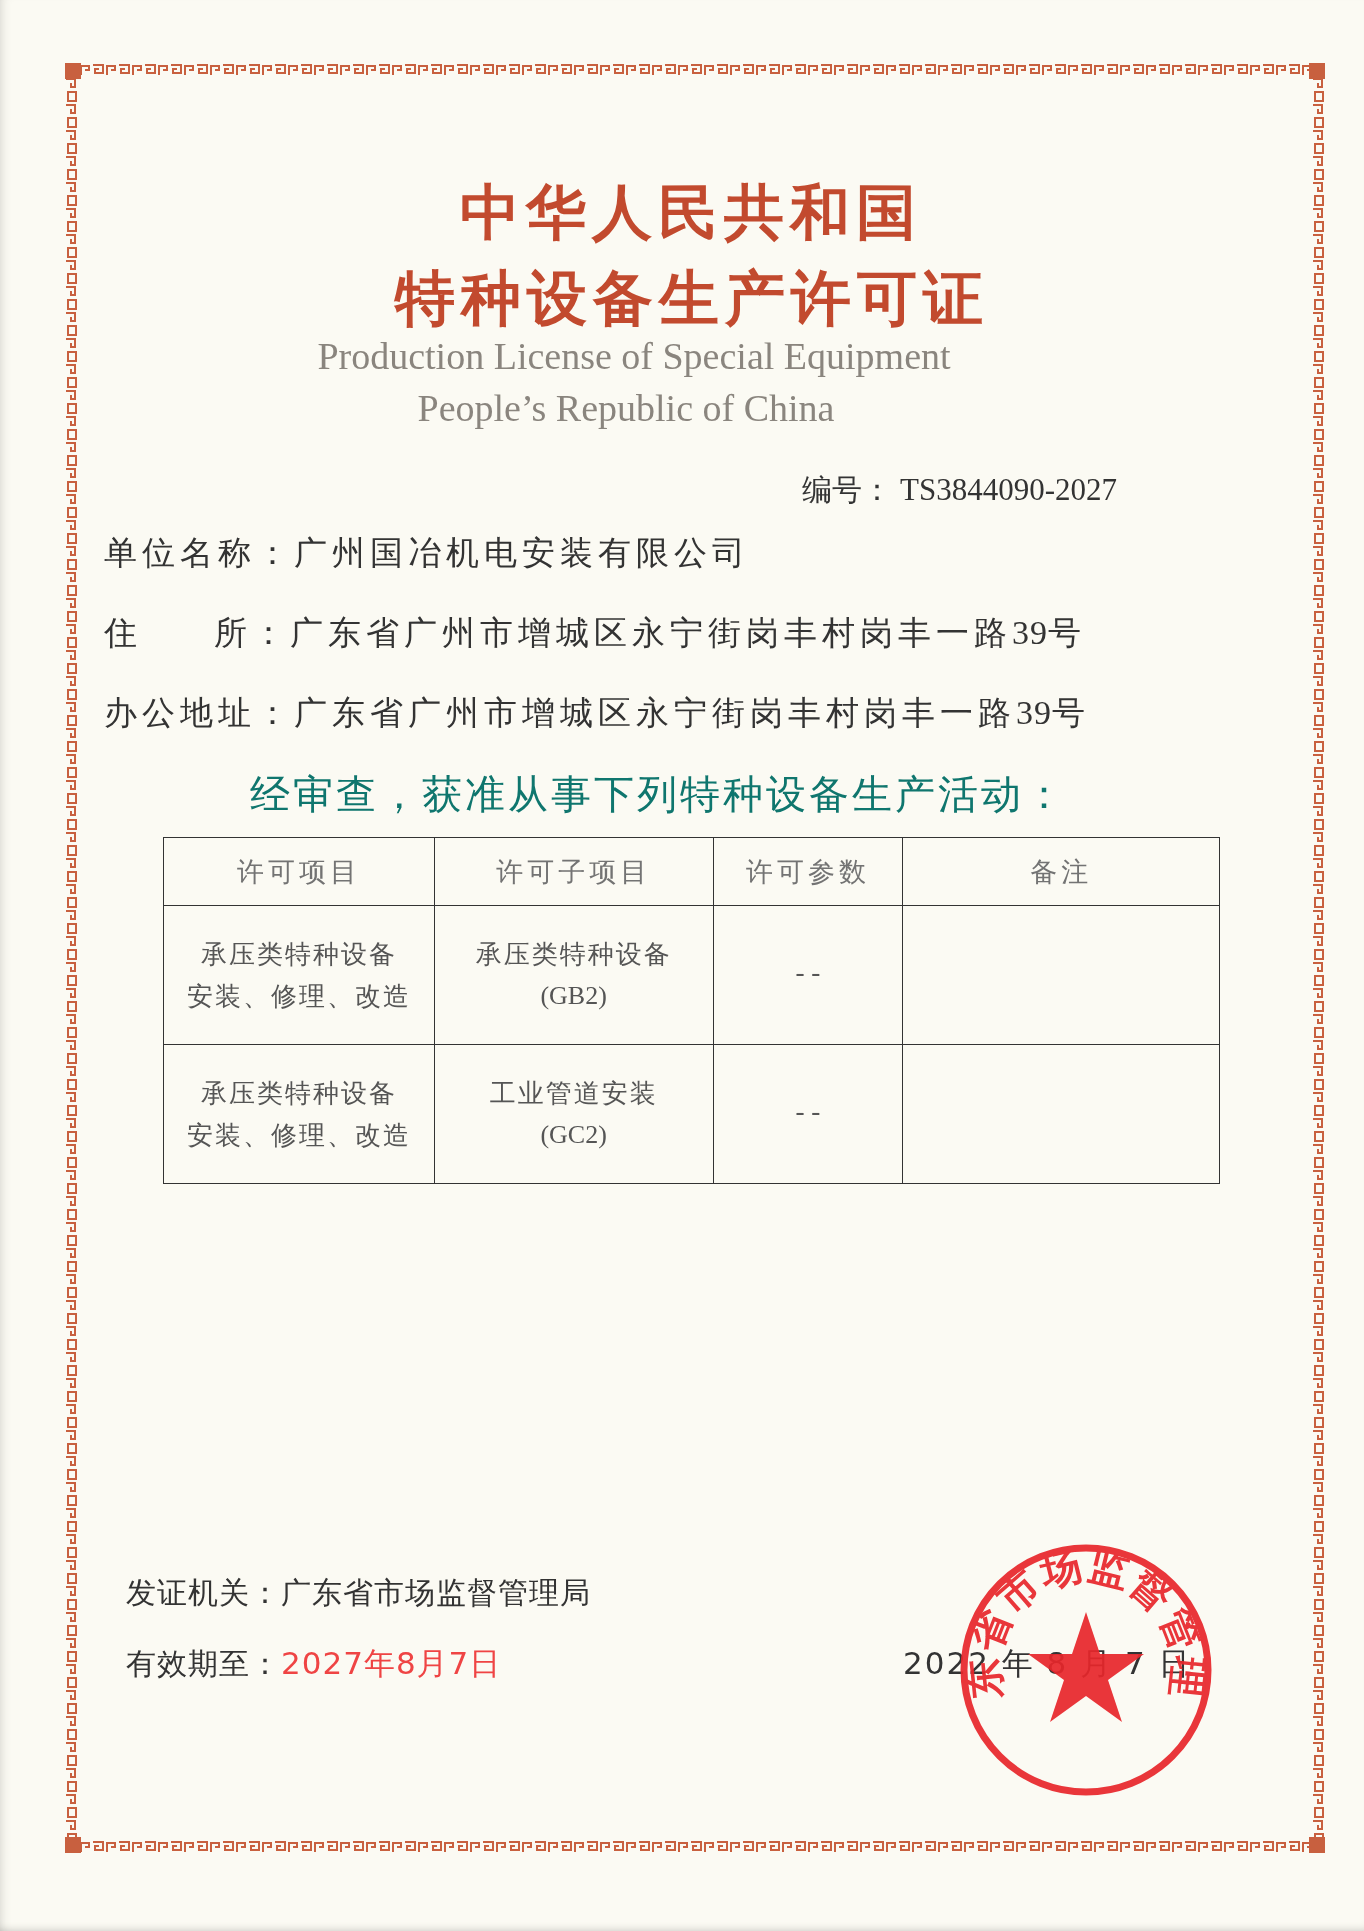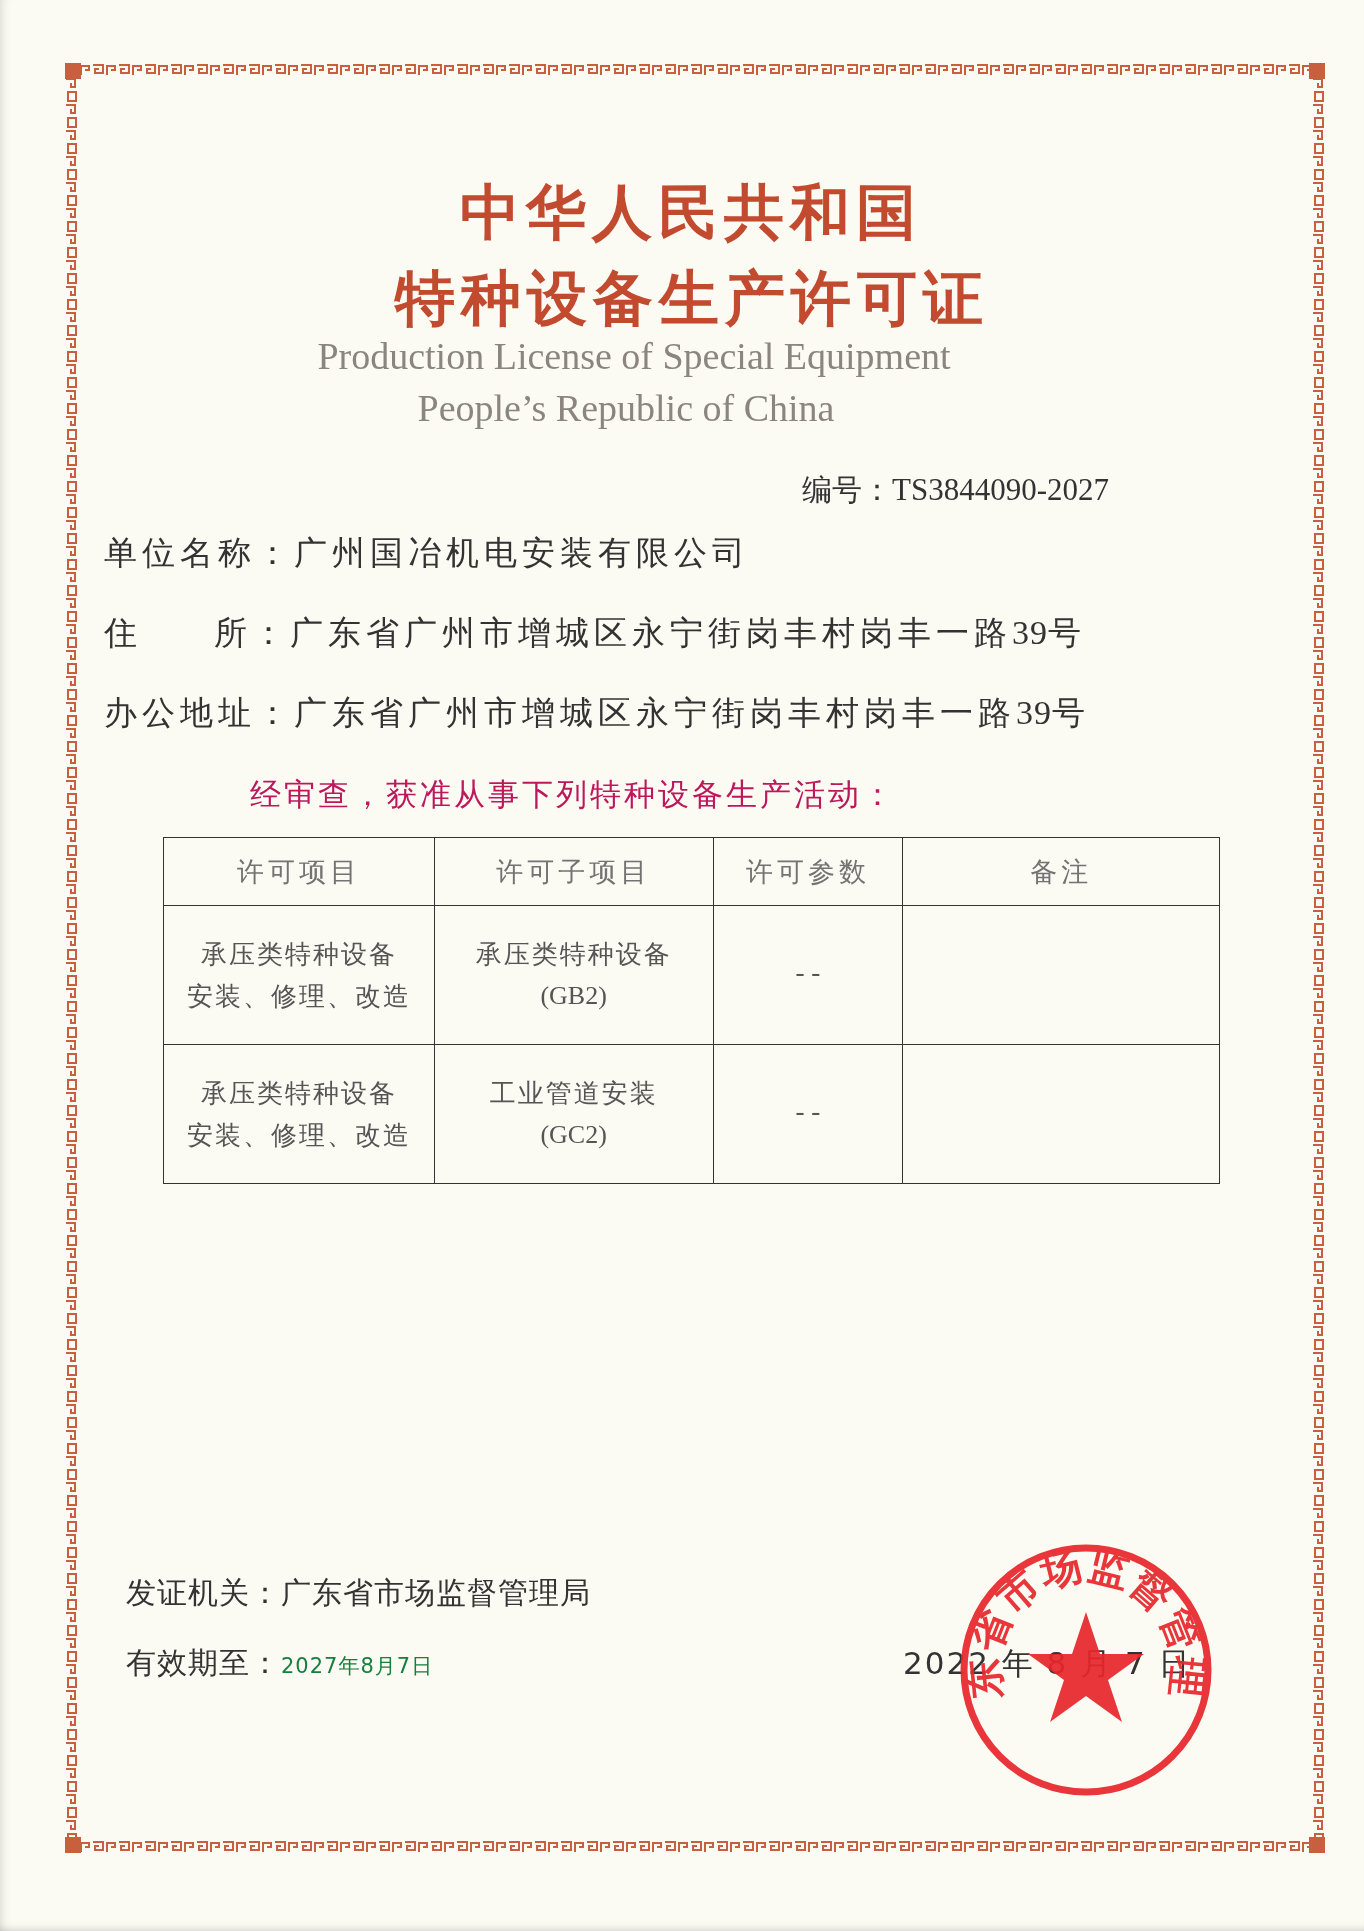--- a/index.html
+++ b/index.html
@@ -40,35 +40,35 @@
     position: absolute; left: 0; width: 1248px; text-align: center;
     color: #8a857e; font-family: "Liberation Serif", serif; font-size: 38px; line-height: 44px;
   }
   .title-en.l1 { top: 334px; padding-left: 20px; box-sizing: border-box; }
   .title-en.l2 { top: 386px; padding-left: 4px; box-sizing: border-box; }
 
   .serial {
     position: absolute; left: 802px; top: 470px; font-size: 30px; line-height: 40px; color: #333;
     white-space: nowrap;
   }
-  .serial .num { font-family: "Liberation Serif", serif; font-size: 31px; }
+  .serial .num { font-family: "Liberation Serif", serif; font-size: 31px; margin-left: 8px; }
 
   .info-line {
     position: absolute; left: 104px; font-size: 33px; line-height: 44px; letter-spacing: 5px;
     color: #333; white-space: nowrap;
   }
   .info-line .lbl { display: inline-block; }
   .info-line .lbl.spread { width: 186px; display: inline-flex; justify-content: space-between; }
   .info-line .num { font-family: "Liberation Serif", serif; font-size: 34px; letter-spacing: 1px; }
   .l-name { top: 531px; }
   .l-addr { top: 611px; }
   .l-office { top: 691px; }
 
   .intro {
-    position: absolute; left: 250px; top: 773px; font-size: 31px; line-height: 42px; letter-spacing: 3px; color: #be185d;
+    position: absolute; left: 250px; top: 773px; font-size: 40px; line-height: 42px; letter-spacing: 3px; color: #0f766e;
     white-space: nowrap;
   }
 
   table.permits {
     position: absolute; left: 163px; top: 837px; width: 1057px; border-collapse: collapse;
     color: #555;
   }
   table.permits td, table.permits th {
     border: 1.5px solid #333; text-align: center; vertical-align: middle; padding: 0;
   }
@@ -76,21 +76,21 @@
   table.permits td { height: 138px; font-size: 26px; line-height: 42px; letter-spacing: 2px; }
   table.permits td .code { font-family: "Liberation Serif", serif; letter-spacing: 0; }
   table.permits td.param { font-family: "Liberation Mono", monospace; letter-spacing: 0; font-size: 26px; }
   col.c1 { width: 271px; } col.c2 { width: 279px; } col.c3 { width: 190px; } col.c4 { width: 317px; }
 
   .issuer, .valid {
     position: absolute; left: 126px; font-size: 30px; line-height: 40px; color: #333; white-space: nowrap; letter-spacing: 1px;
   }
   .issuer { top: 1573px; }
   .valid { top: 1643px; }
-  .valid .val { font-size: 21px; color: #15803d; }
+  .valid .val { font-size: 31px; color: #ef4444; }
   .issue-date {
     position: absolute; left: 903px; top: 1643px; font-size: 31px; line-height: 40px; color: #333; white-space: nowrap; letter-spacing: 2px;
   }
   .stamp { position: absolute; left: 958px; top: 1542px; width: 256px; height: 256px; opacity: 0.92; }
 </style>
 </head>
 <body>
 
 <div class="page-edge"></div>
 

